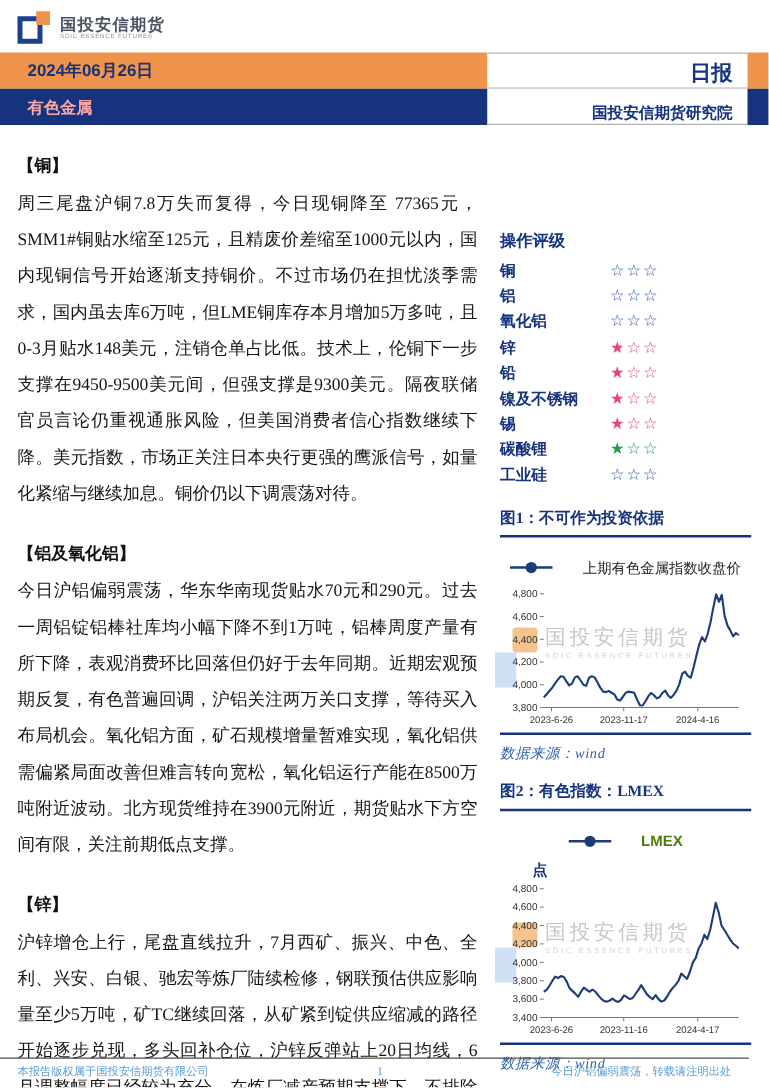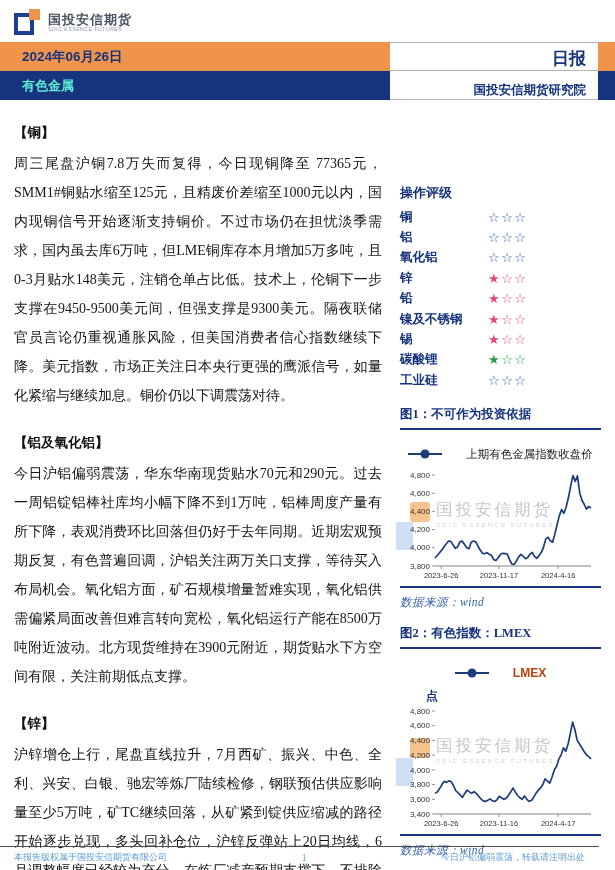--- a/index.html
+++ b/index.html
@@ -13,21 +13,21 @@
   .logo-blue { position:absolute; left:0; top:4px; width:20px; height:22px; border:4px solid #1d3f8f; background:#fff; }
   .logo-orange { position:absolute; right:1px; top:0; width:11px; height:11px; background:#f0944c; }
   .logo-texts { display:flex; flex-direction:column; line-height:1.05; }
   .logo-name { font-family:"Liberation Sans",sans-serif; font-size:13px; font-weight:bold; color:#4a5361; letter-spacing:1px; }
   .logo-sub { font-family:"Liberation Sans",sans-serif; font-size:5px; color:#8a93a0; letter-spacing:.6px; }
 
   .band { display:flex; height:29px; }
   .band-left-orange { flex:0 0 390px; background:#f0944c; display:flex; align-items:center; padding-left:22px; }
   .band-left-navy { flex:0 0 390px; background:#16337e; display:flex; align-items:center; padding-left:22px; }
   .band-date { font-family:"Liberation Sans",sans-serif; font-size:13.5px; font-weight:bold; color:#16337e;text-align:center; }
-  .band-cat { font-family:Liberation Sans, sans-serif; font-size:13px; font-weight:bold; color:#5eead4; }
+  .band-cat { font-family:Liberation Sans, sans-serif; font-size:13px; font-weight:bold; color:#fca5a5; }
   .band-mid { flex:1; display:flex; align-items:flex-end; justify-content:flex-end; padding-right:12px; background:#fff; }
   .band-mid.top { border-top:1px solid #b3b3b3; border-bottom:1px solid #b3b3b3; }
   .band-mid.bot { border-bottom:1px solid #b3b3b3;padding-left:37px; }
   .band-daily { font-family:"Liberation Sans",sans-serif; font-size:17px; font-weight:bold; color:#16337e; }
   .band-inst { font-family:"Liberation Sans",sans-serif; font-size:12.5px; font-weight:bold; color:#16337e; }
   .band-edge-orange { flex:0 0 17px; background:#f0944c; }
   .band-edge-navy { flex:0 0 17px; background:#16337e; }
 
   
   .body-cols { display:flex; padding:0 14px; }
@@ -44,21 +44,21 @@
   .rating-stars { font-family:"DejaVu Sans",sans-serif; font-size:13px; letter-spacing:1.5px; line-height:1; }
 
   
   .fig-block { margin-top:15px; }
   .fig-title { font-size:12.5px; font-weight:bold; color:#16337e; }
   .fig-rule { border-top:2px solid #16337e; margin-top:5px; }
   .legend { display:flex; align-items:center; justify-content:center; gap:24px; margin:17px 0 8px; }
   .lg-mark { position:relative; width:34px; height:2px; background:#1c3d7a; flex:0 0 34px; }
   .lg-dot { position:absolute; left:50%; top:50%; transform:translate(-50%,-50%); width:9px; height:9px; border-radius:50%; background:#1c3d7a; }
   .legend-label { font-size:11.5px; color:#222; }
-  .legend-label.en { font-family:"Liberation Sans",sans-serif; font-size:12px; font-weight:bold; color:#c2410c; }
+  .legend-label.en { font-family:"Liberation Sans",sans-serif; font-size:12px; font-weight:bold; color:#4d7c0f; }
   .ylab { font-size:12px; font-weight:bold; color:#16337e; margin:2px 0 1px 26px; }
   .chart-wrap { position:relative; }
   .chart-wrap svg { position:relative; z-index:1; display:block; }
   .wm { position:absolute; left:0; top:30px; width:100%; display:flex; align-items:flex-start; gap:6px; z-index:0; pointer-events:none; }
   .wm-bluesq { position:absolute; left:-4px; top:22px; width:17px; height:28px; background:#cfe0f4; }
   .wm-orangesq { width:20px; height:20px; background:#f5c48e; border-radius:3px; margin-left:10px; margin-top:2px; }
   .wm-textcol { display:flex; flex-direction:column; }
   .wm-text { font-size:16.5px; color:#c7c7c7; letter-spacing:3px; line-height:1.2; }
   .wm-sub { font-family:"Liberation Sans",sans-serif; font-size:6px; color:#d2d2d2; letter-spacing:2.2px; margin-top:3px; }
   .src-rule { border-top:2px solid #16337e; margin-top:4px; }

